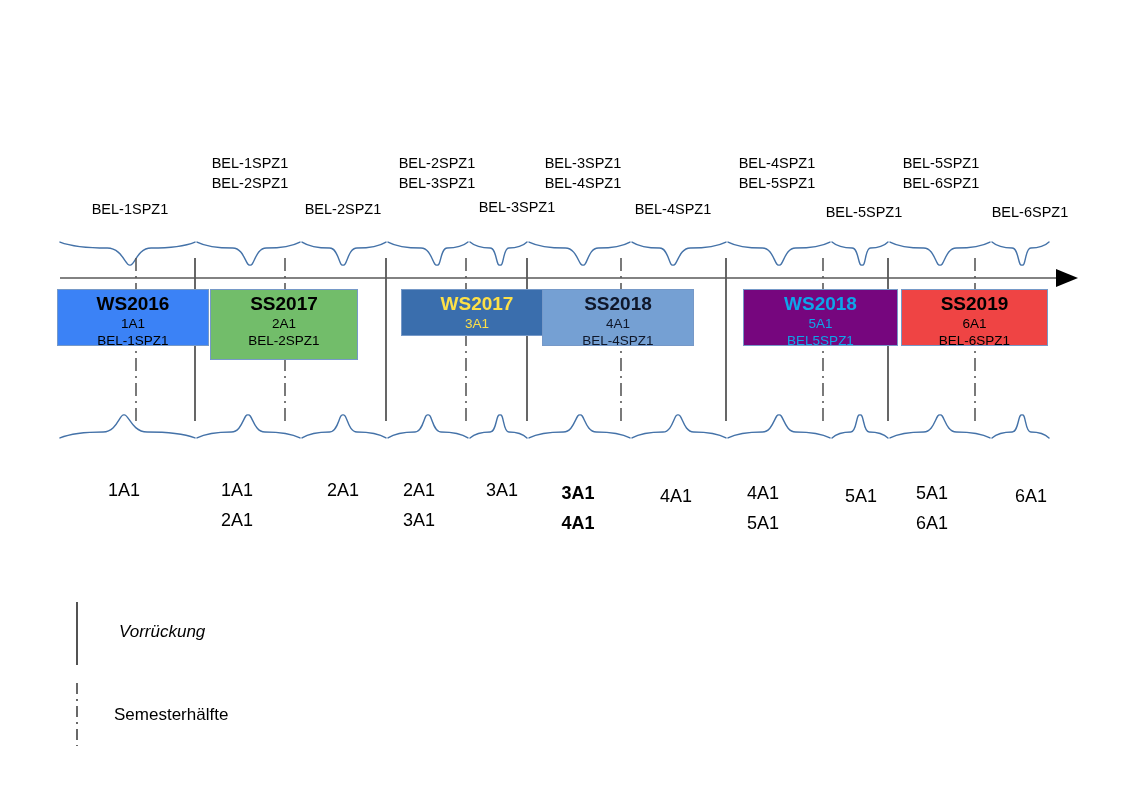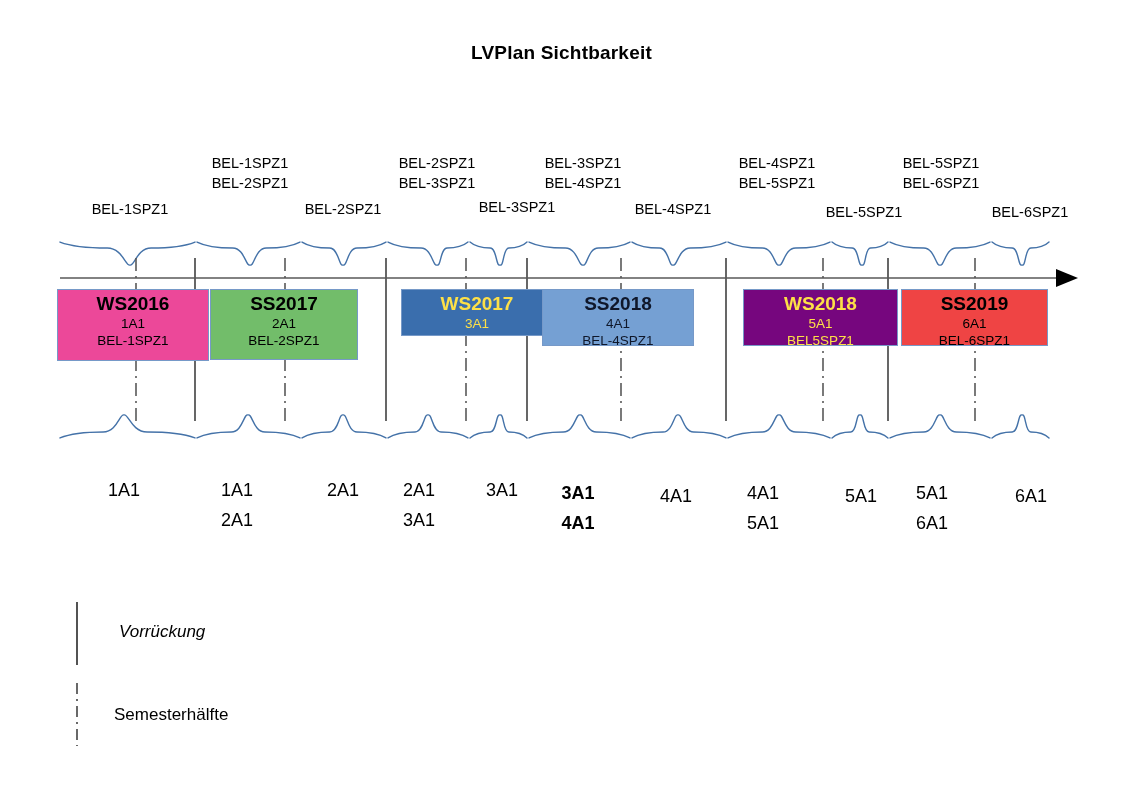--- a/index.html
+++ b/index.html
@@ -78,21 +78,20 @@
     position: absolute;
     font-size: 17px;
     color: #000;
   }
 </style>
 </head>
 <body>
 
 <div id="stage">
 
-  <div class="title">LVPlan Sichtbarkeit</div>
 
   <svg id="svg-layer" viewBox="0 0 1123 794" xmlns="http://www.w3.org/2000/svg">
     <g id="top-braces-group">
         <path d="M 60 242.05 C 75.75 248 95 248 107.25 248 C 122.3 248 126 267.04 130 265 C 134 267.04 137.15 248 151.125 248 C 162.5 248 180.375 248 195 242.05" fill="none" stroke="#4472a8" stroke-width="1.4" stroke-linecap="round"></path>
         <path d="M 197 242.05 C 208.925 248 223.5 248 232.775 248 C 244.17 248 246 267.04 250 265 C 254 267.04 255.5 248 266.25 248 C 275 248 288.75 248 300 242.05" fill="none" stroke="#4472a8" stroke-width="1.4" stroke-linecap="round"></path>
         <path d="M 302 242.05 C 311.225 248 322.5 248 329.675 248 C 338.49 248 339 267.04 343 265 C 347 267.04 347.73 248 356.975 248 C 364.5 248 376.325 248 386 242.05" fill="none" stroke="#4472a8" stroke-width="1.4" stroke-linecap="round"></path>
         <path d="M 388 242.05 C 399.025 248 412.5 248 421.075 248 C 431.61 248 433 267.04 437 265 C 441 267.04 440.41 248 447.075 248 C 452.5 248 461.025 248 468 242.05" fill="none" stroke="#4472a8" stroke-width="1.4" stroke-linecap="round"></path>
         <path d="M 470 242.05 C 476.75 248 485 248 490.25 248 C 496.7 248 496 267.04 500 265 C 504 267.04 502.97 248 508.775 248 C 513.5 248 520.925 248 527 242.05" fill="none" stroke="#4472a8" stroke-width="1.4" stroke-linecap="round"></path>
         <path d="M 529 242.05 C 541.15 248 556 248 565.45 248 C 577.06 248 579 267.04 583 265 C 587 267.04 588.17 248 598.275 248 C 606.5 248 619.425 248 630 242.05" fill="none" stroke="#4472a8" stroke-width="1.4" stroke-linecap="round"></path>
         <path d="M 632 242.05 C 641.225 248 652.5 248 659.675 248 C 668.49 248 669 267.04 673 265 C 677 267.04 678.83 248 690.225 248 C 699.5 248 714.075 248 726 242.05" fill="none" stroke="#4472a8" stroke-width="1.4" stroke-linecap="round"></path>
@@ -151,41 +150,41 @@
 BEL-4SPZ1</div>
       <div class="lbl top-label" style="left: 593px; top: 199px; width: 160px;">BEL-4SPZ1</div>
       <div class="lbl top-label" style="left: 697px; top: 153px; width: 160px;">BEL-4SPZ1
 BEL-5SPZ1</div>
       <div class="lbl top-label" style="left: 784px; top: 202px; width: 160px;">BEL-5SPZ1</div>
       <div class="lbl top-label" style="left: 861px; top: 153px; width: 160px;">BEL-5SPZ1
 BEL-6SPZ1</div>
       <div class="lbl top-label" style="left: 950px; top: 202px; width: 160px;">BEL-6SPZ1</div>
     </div>
   <div id="sem-boxes">
-      <div class="sem-box" style="left: 57px; top: 289px; width: 152px; height: 72px; background: #ec4899; color: rgb(0, 0, 0);">
+      <div class="sem-box" style="left: 57px; top: 289px; width: 152px; height: 57px; background: #3b82f6; color: rgb(0, 0, 0);">
         <div class="name">WS2016</div>
         <div class="code">1A1</div>
         <div class="bel">BEL-1SPZ1</div>
       </div>
       <div class="sem-box" style="left: 210px; top: 289px; width: 148px; height: 71px; background: rgb(114, 189, 106); color: rgb(0, 0, 0);">
         <div class="name">SS2017</div>
         <div class="code">2A1</div>
         <div class="bel">BEL-2SPZ1</div>
       </div>
       <div class="sem-box" style="left: 401px; top: 289px; width: 152px; height: 47px; background: rgb(58, 110, 173); color: #fde047;">
         <div class="name">WS2017</div>
         <div class="code">3A1</div>
         <div class="bel">BEL-3SPZ1</div>
       </div>
       <div class="sem-box" style="left: 542px; top: 289px; width: 152px; height: 57px; background: rgb(117, 160, 211); color: #0f172a;">
         <div class="name">SS2018</div>
         <div class="code">4A1</div>
         <div class="bel">BEL-4SPZ1</div>
       </div>
-      <div class="sem-box" style="left: 743px; top: 289px; width: 155px; height: 57px; background: rgb(118, 6, 126); color: #fde047;">
+      <div class="sem-box" style="left: 743px; top: 289px; width: 155px; height: 57px; background: rgb(118, 6, 126); color: #0ea5e9;">
         <div class="name">WS2018</div>
         <div class="code">5A1</div>
         <div class="bel">BEL5SPZ1</div>
       </div>
       <div class="sem-box" style="left: 901px; top: 289px; width: 147px; height: 57px; background: #ef4444; color: rgb(0, 0, 0);">
         <div class="name">SS2019</div>
         <div class="code">6A1</div>
         <div class="bel">BEL-6SPZ1</div>
       </div>
     </div>

